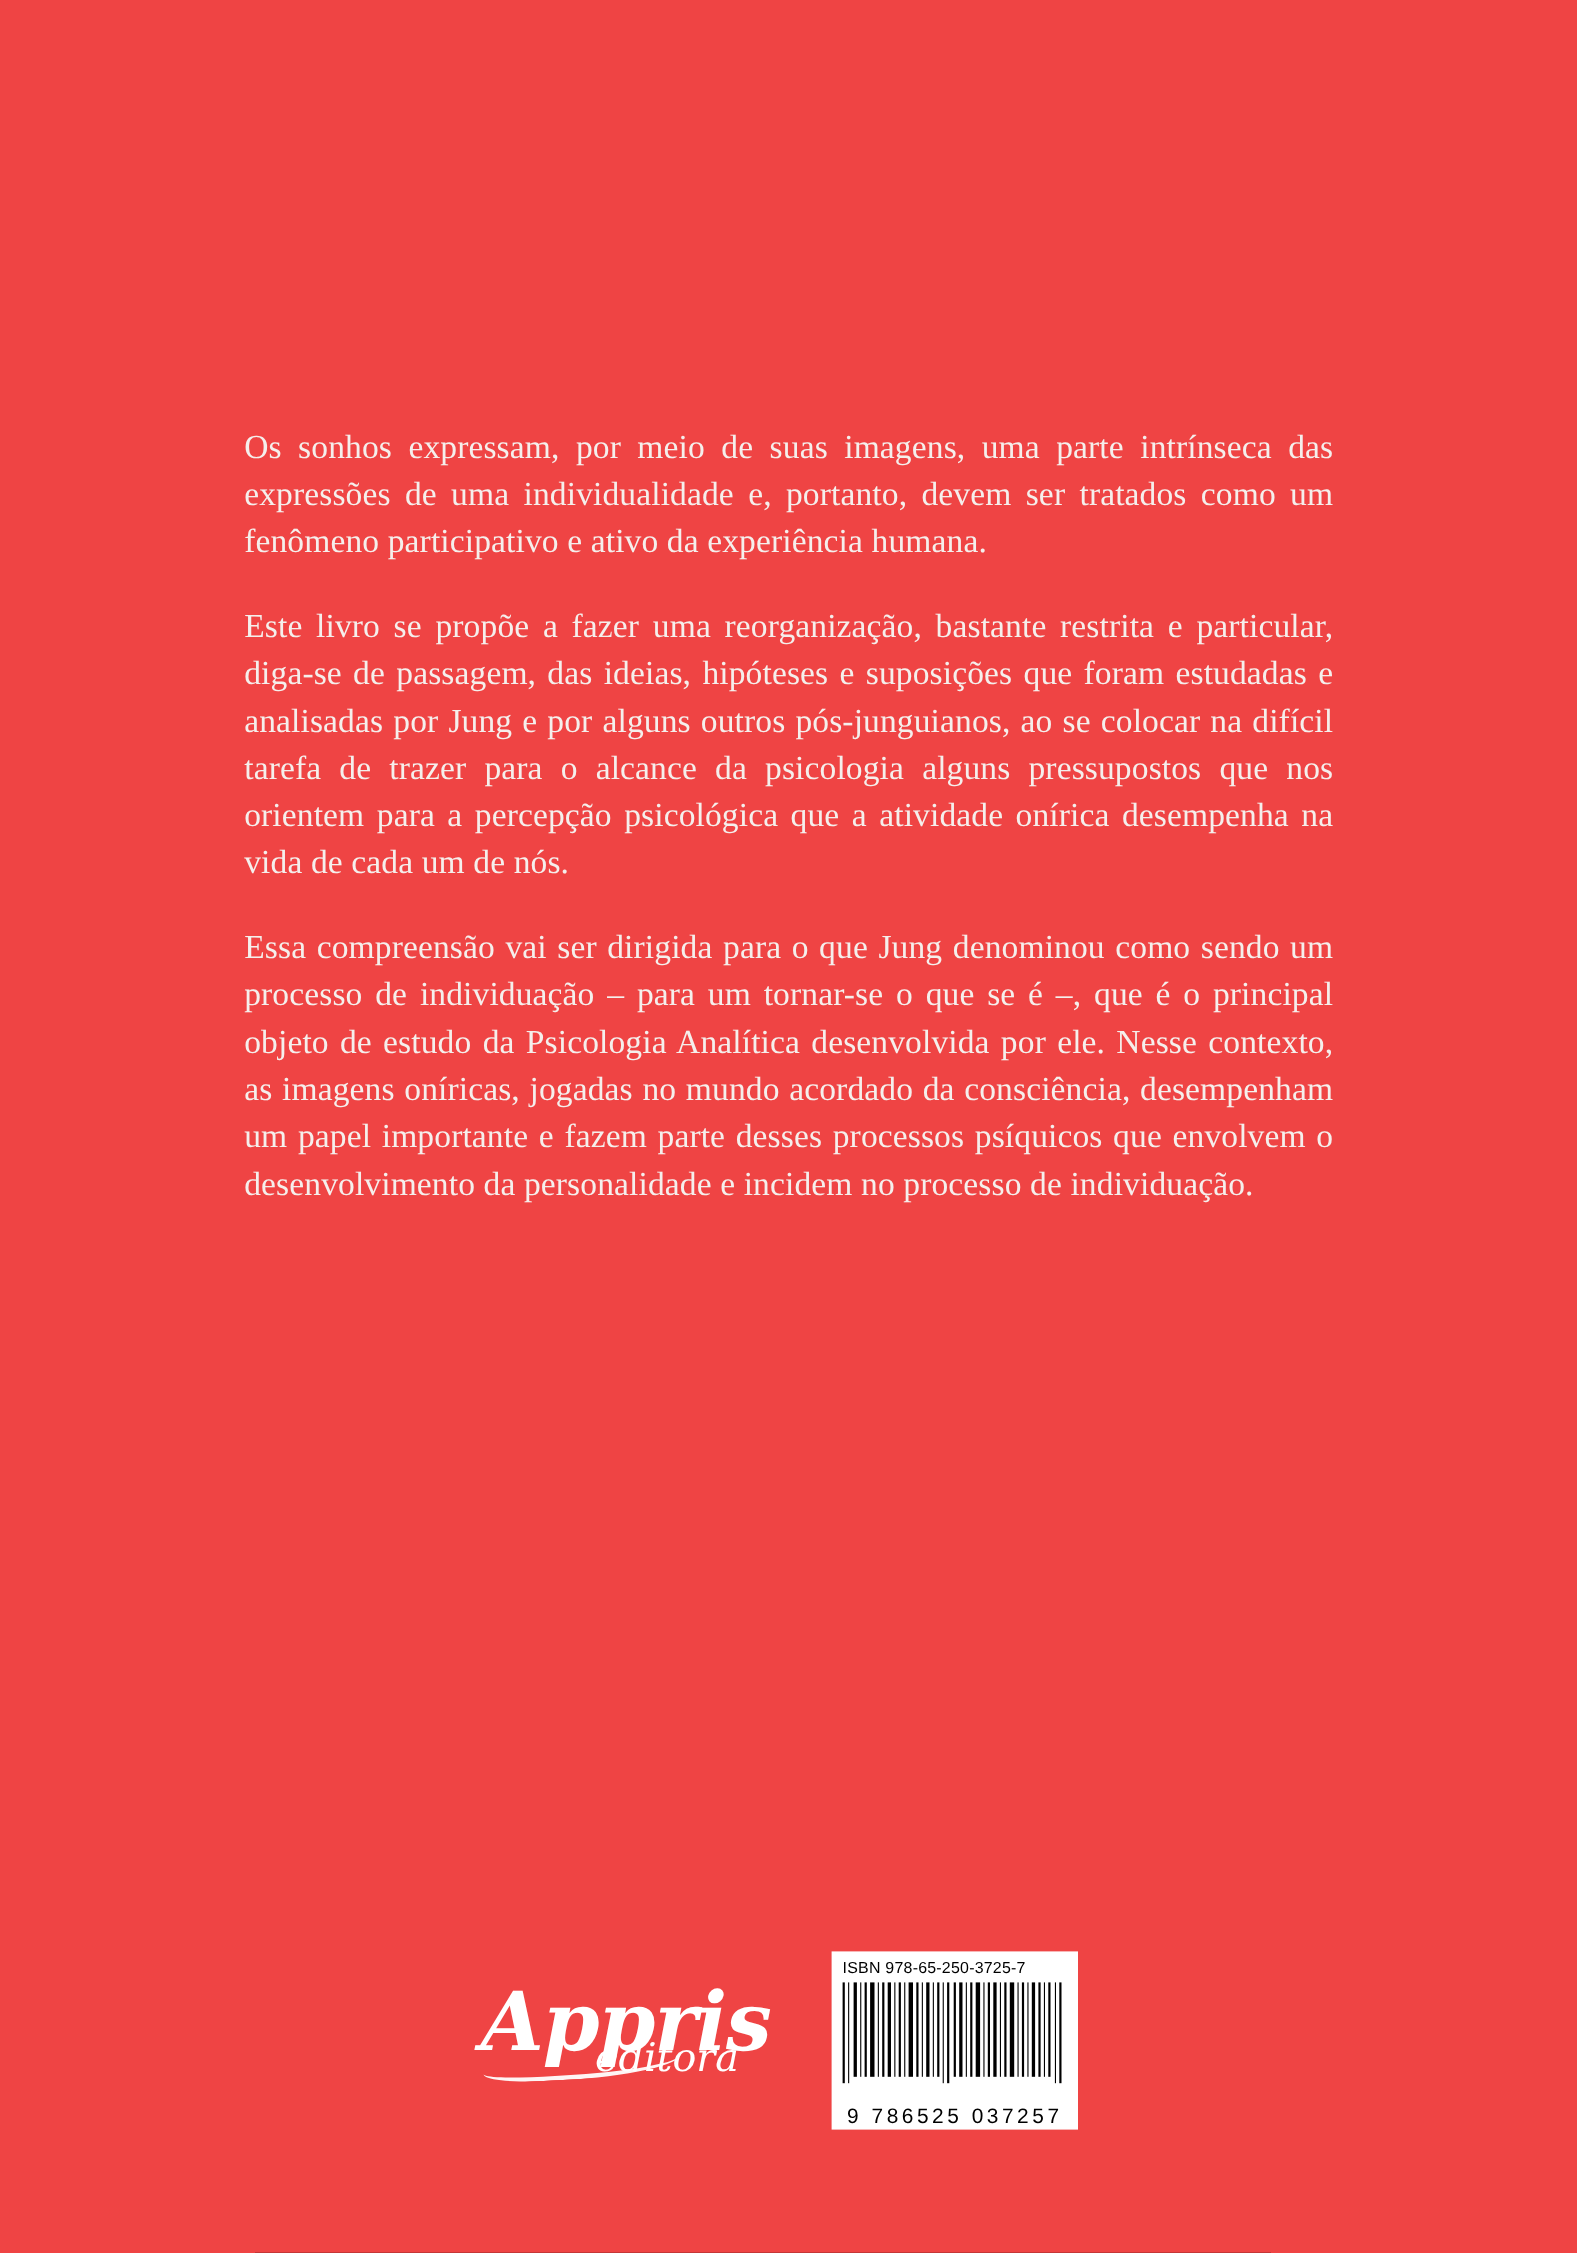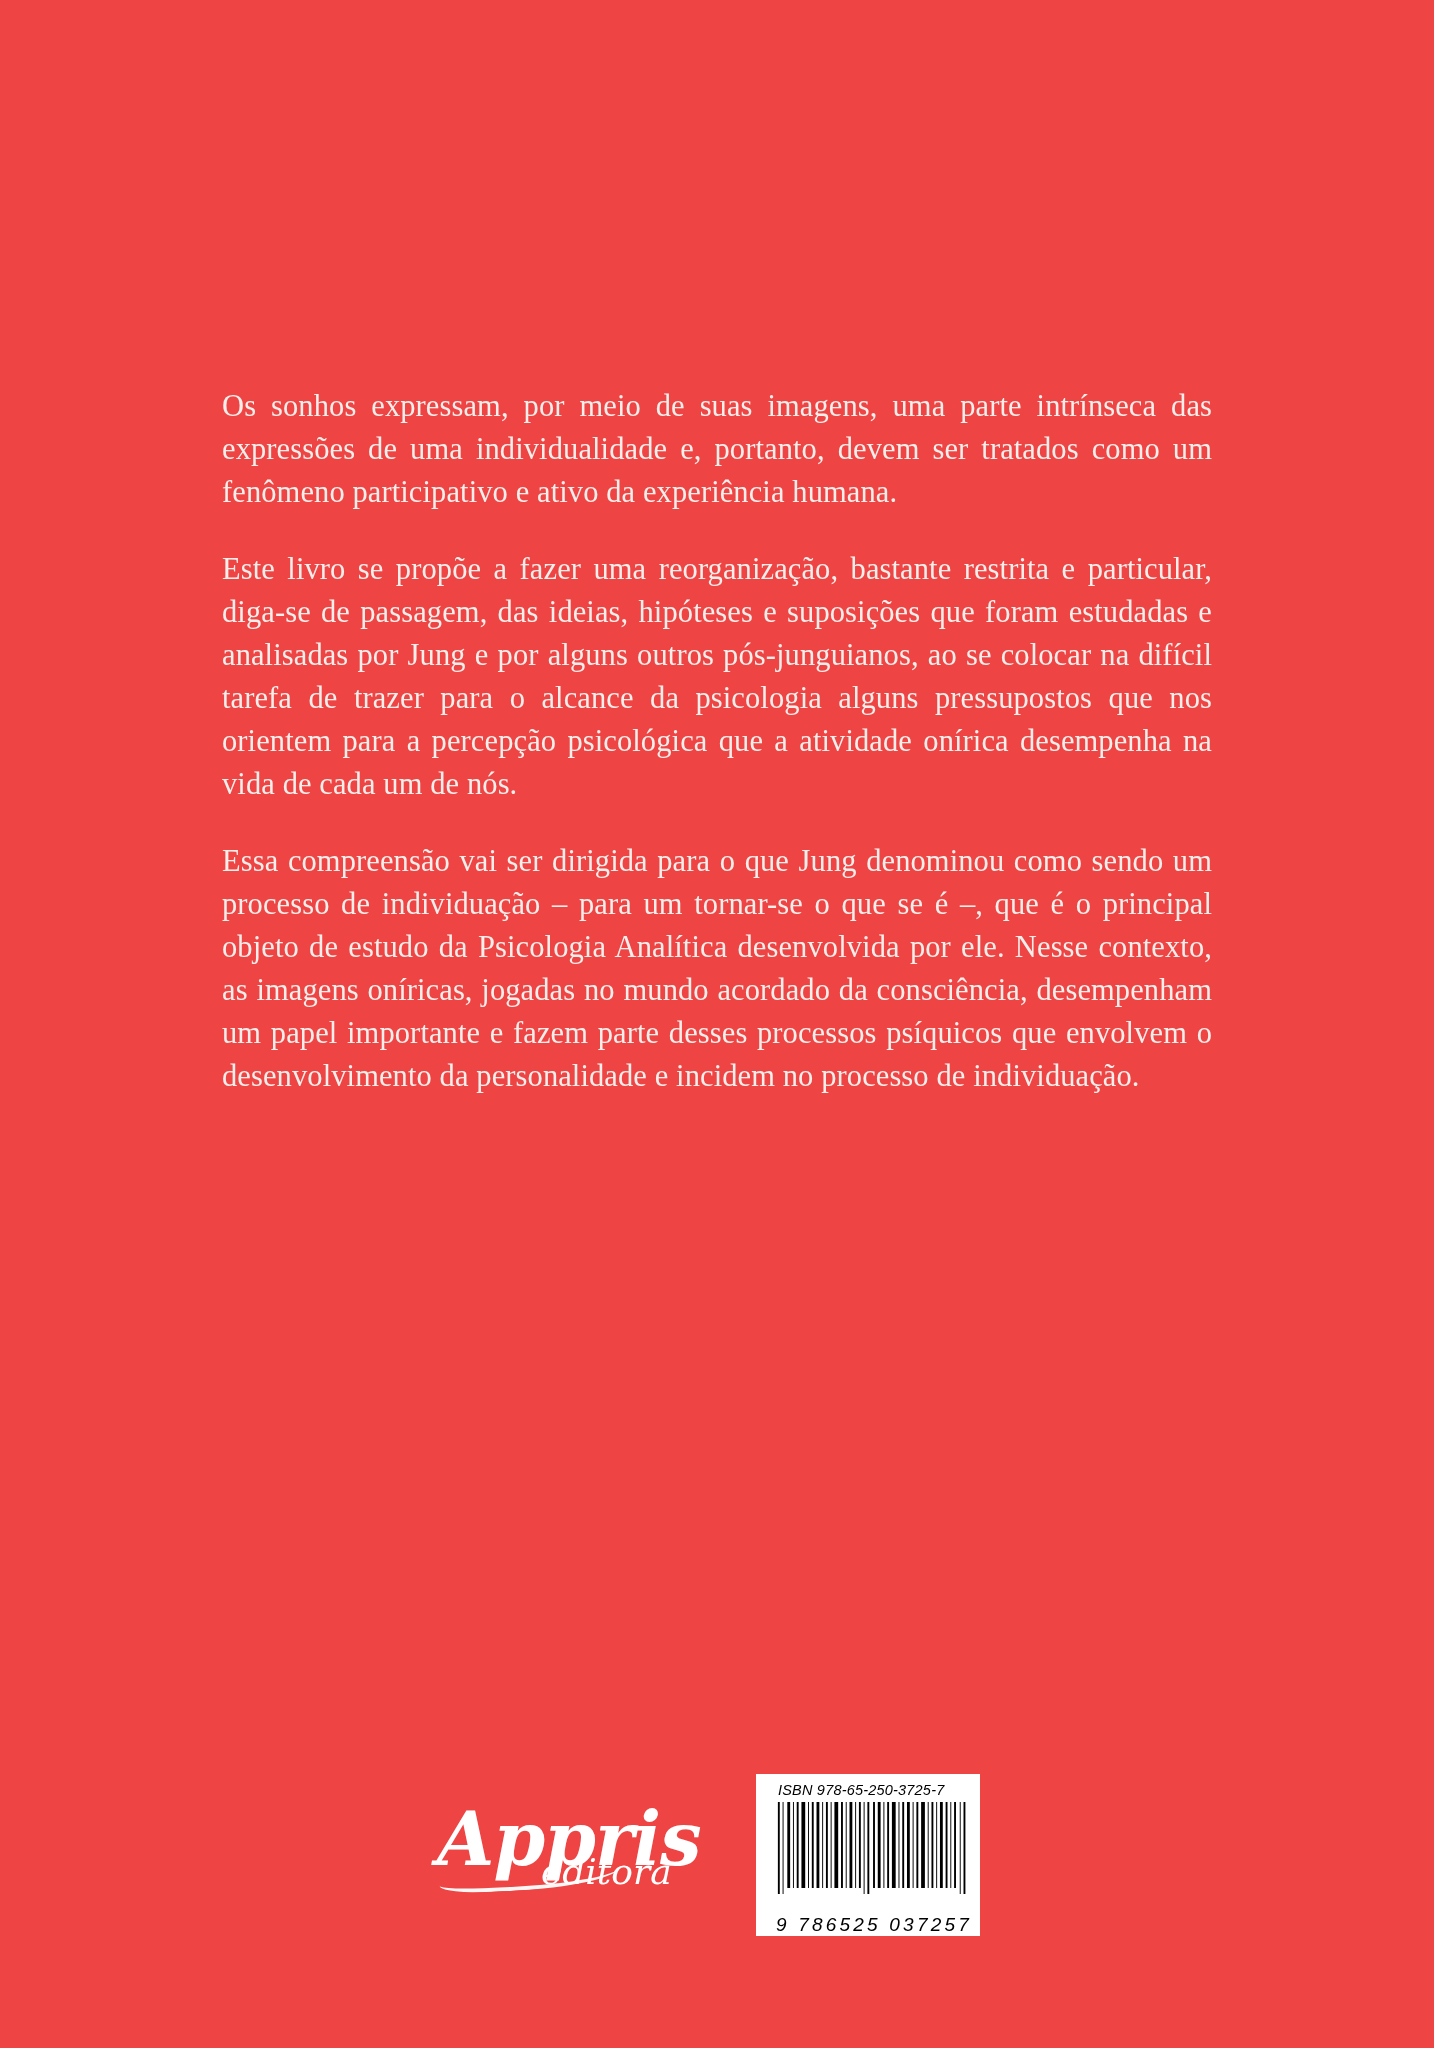--- a/index.html
+++ b/index.html
@@ -87,23 +87,22 @@
     transform: rotate(-3deg);
     opacity: 0.95;
   }
   .barcode-box {
     position: absolute;
     left: 756px;
     bottom: 16px;
     width: 224px;
     height: 162px;
     background: #ffffff;
-    padding: 6px 8px 4px 20px;
+    padding: 6px 8px 4px 8px;
     box-sizing: border-box;
-    font-style: italic;
   }
   .isbn-text {
     font-family: "Liberation Sans", sans-serif;
     font-size: 14.5px;
     color: #000000;
     letter-spacing: 0.2px;
     margin: 2px 0 4px 2px;
   }
   .bars {
     height: 92px;

